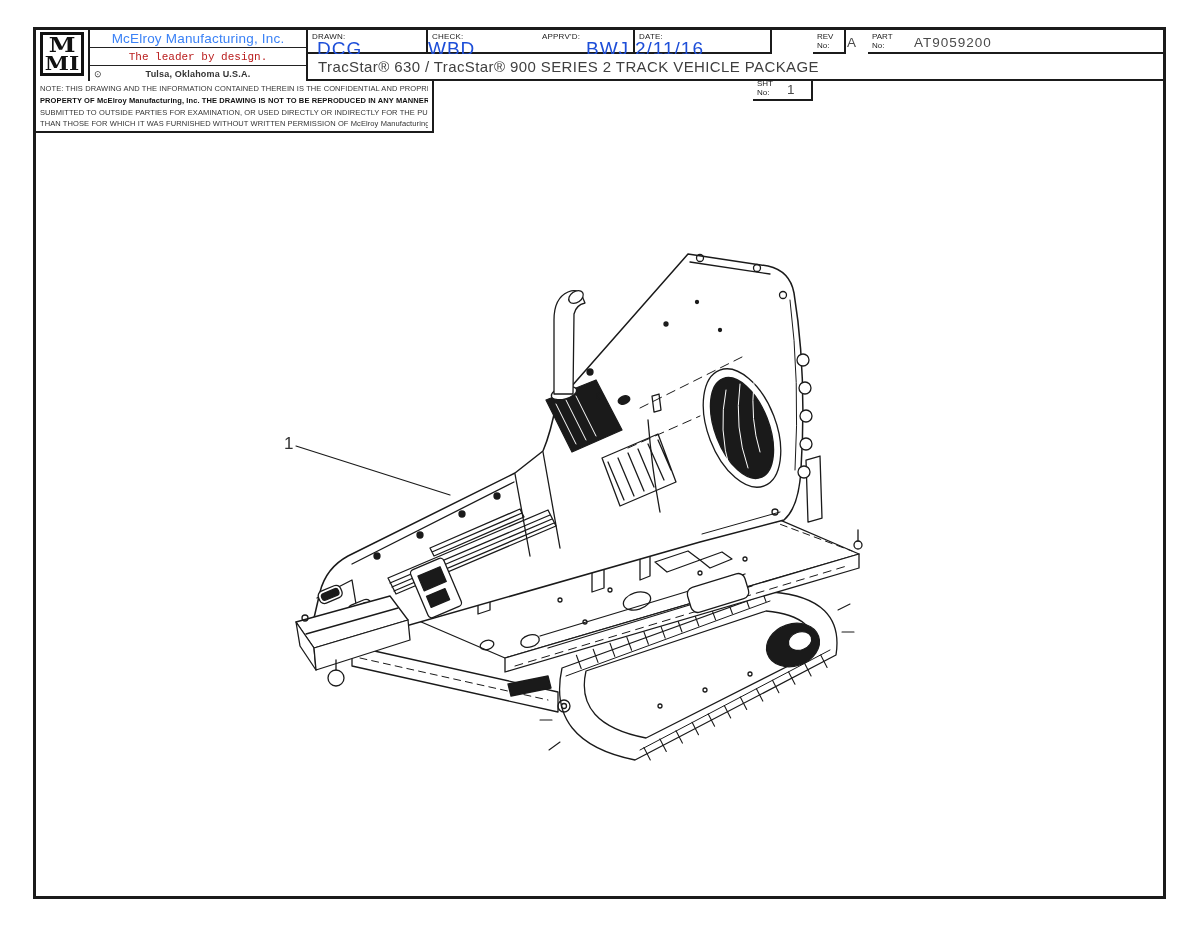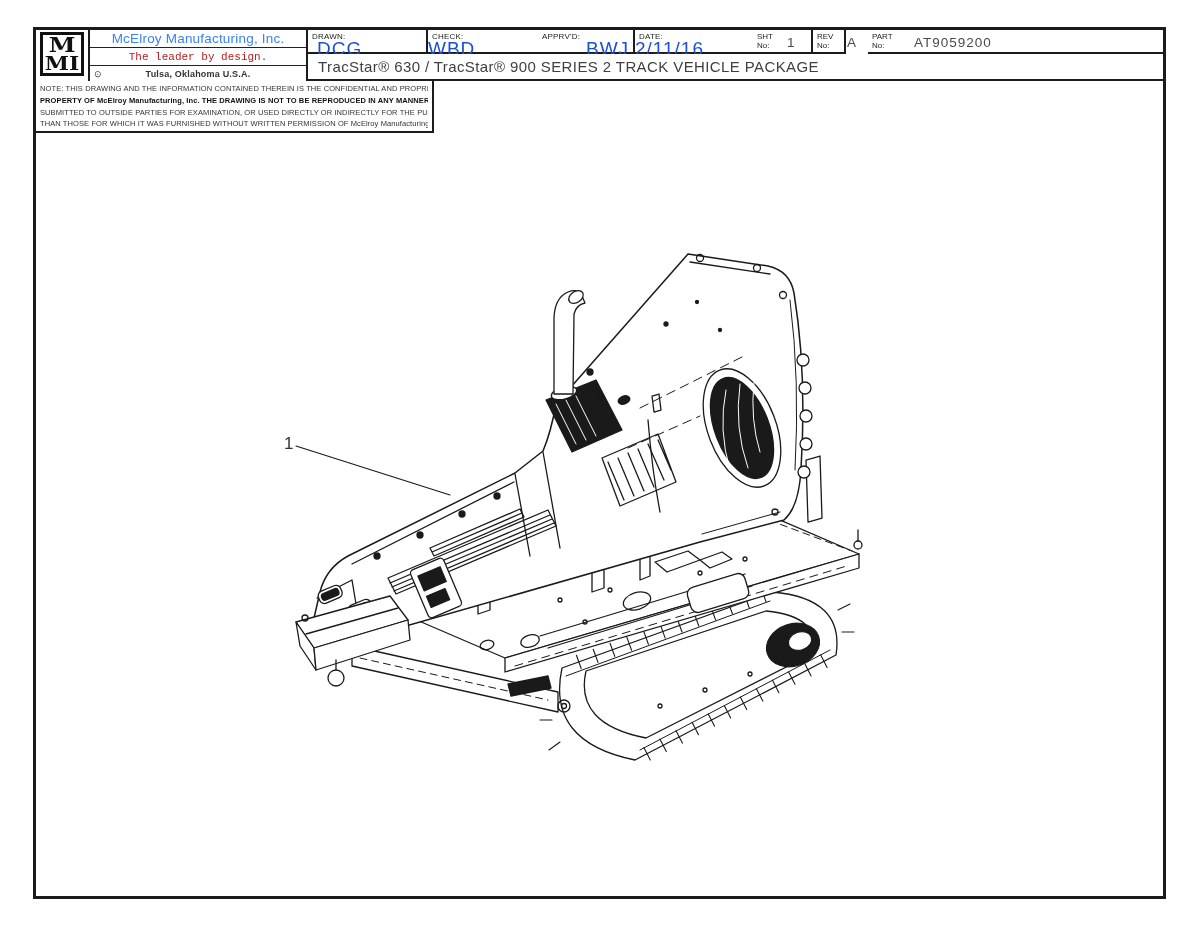--- a/index.html
+++ b/index.html
@@ -19,21 +19,21 @@
   .crow:last-child{border-bottom:none;height:16px;}
   .cname{font-size:13.5px;color:#3b82f6;letter-spacing:.2px;}
   .ctag{font-size:11px;color:#b91c1c;font-family:Liberation Mono, monospace;}
   .cloc{font-size:9px;font-weight:bold;color:#333;letter-spacing:.2px;}
   .regmark{position:absolute;left:4px;top:3px;font-size:9px;color:#333;}
   .fcell{border-right:2px solid #1b1b1b;border-bottom:2px solid #1b1b1b;height:24px;top:0;}
   .c-drawn{left:272px;width:120px;padding-left:9px;}
   .c-check{left:392px;width:126px;}
   .c-apprvd{left:502px;width:97px;padding-left:48px;}
   .c-date{left:599px;width:137px;}
-  .c-sht{left:717px;width:60px;}
+  .c-sht{left:717px;width:60px;margin-top:47px;}
   .c-rev{left:777px;width:33px;}
   .c-part{left:832px;width:295px;border-right:none;}
   .flabel{position:absolute;top:2px;left:4px;font-size:8px;color:#222;letter-spacing:.2px;}
   .fvalue{display:block;text-align:left;margin-top:8px;font-size:19px;color:#1d4ed8;letter-spacing:1px;}
   .flabel2{position:absolute;top:2px;left:4px;font-size:8px;line-height:9px;color:#222;}
   .fvalue2{position:absolute;top:5px;left:34px;font-size:13.5px;color:#4a4a4a;letter-spacing:.5px;}
   .c-part .fvalue2{left:46px;letter-spacing:1px;}
   .c-title{left:272px;top:24px;width:855px;height:27px;border-bottom:2px solid #1b1b1b;
            display:flex;align-items:center;padding-left:10px;font-size:15px;color:#3f3f3f;letter-spacing:.4px;}
   .c-note{left:0;top:51px;width:398px;height:52px;border-right:2px solid #1b1b1b;border-bottom:2px solid #1b1b1b;

